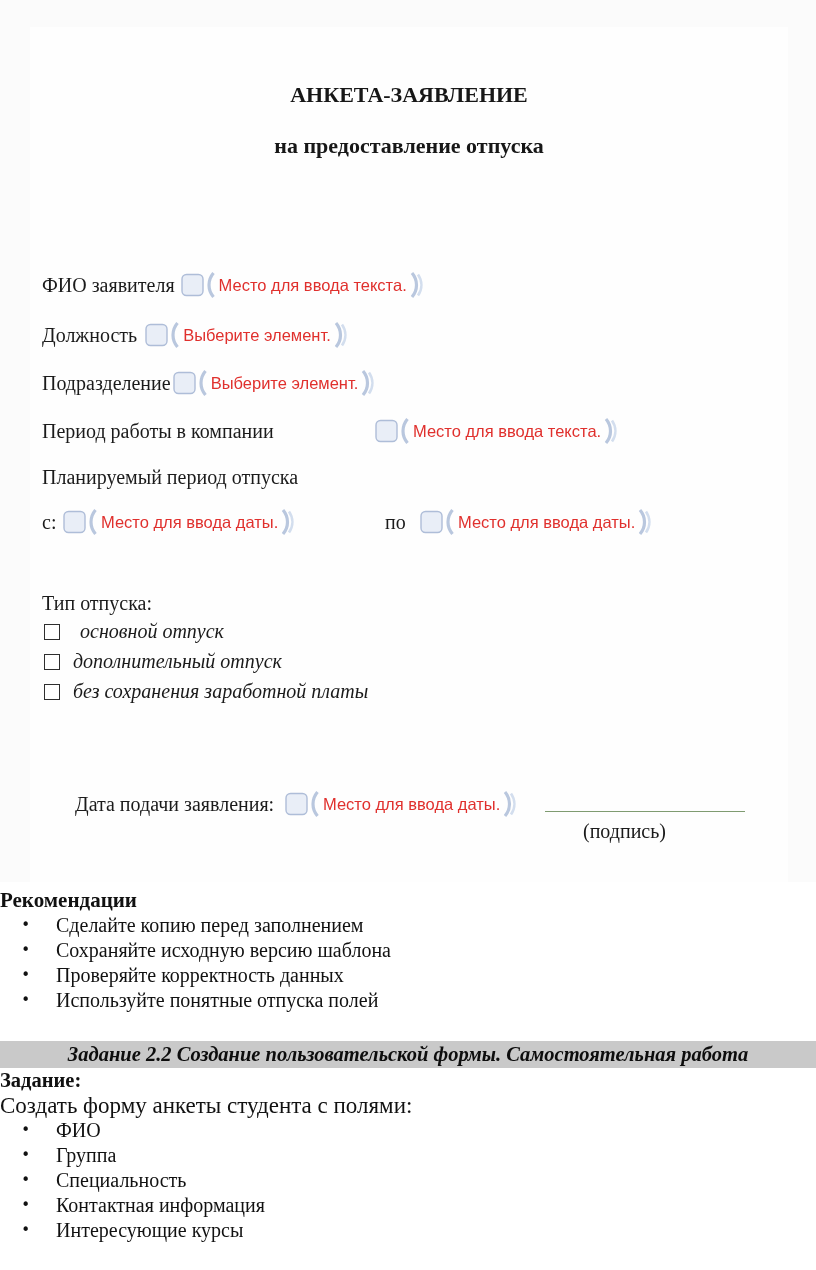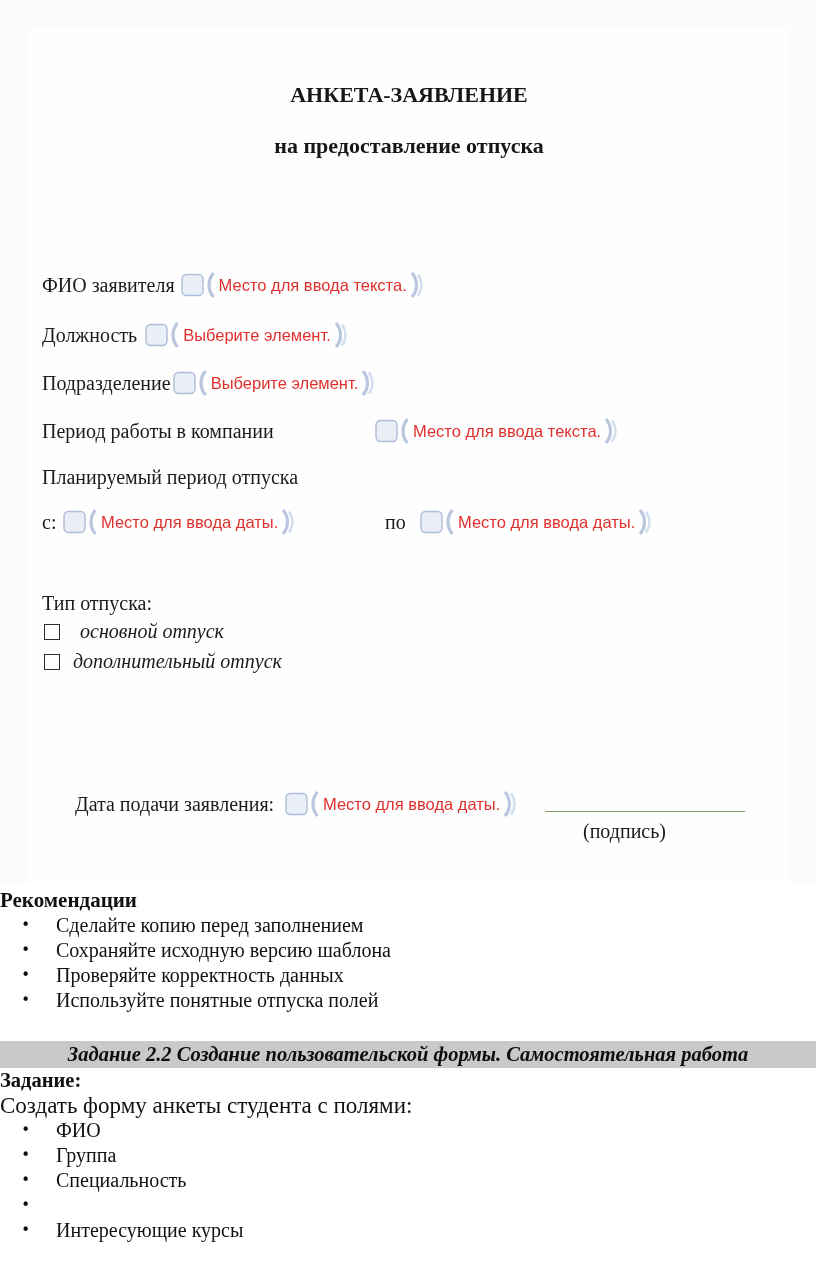--- a/index.html
+++ b/index.html
@@ -187,20 +187,24 @@
     <span class="flabel abs" style="left:12px; top:565px;">Тип отпуска:</span>
 
     <div class="row abs" style="left:14px; top:593px;">
       <span class="chk"></span>
       <span class="chk-label" style="padding-left:7px;">основной отпуск</span>
     </div>
     <div class="row abs" style="left:14px; top:623px;">
       <span class="chk"></span>
       <span class="chk-label">дополнительный отпуск</span>
     </div>
+    <div class="row abs" style="left:14px; top:653px;">
+      <span class="chk"></span>
+      <span class="chk-label">без сохранения заработной платы</span>
+    </div>
 
     <span class="flabel abs" style="left:45px; top:766px;">Дата подачи заявления:</span>
     <span class="cc abs" style="left:255px; top:762px;">
       <svg class="cc-start" viewBox="0 0 36 28">
           <use href="#cc-start-g"></use>
         </svg>
       <span class="cc-text">Место для ввода даты.</span>
       <svg class="cc-end" viewBox="0 0 18 28">
           <use href="#cc-end-g"></use>
         </svg>
@@ -244,19 +248,20 @@
     <li>
       <span class="dot">•</span>
       <span class="li-text">Группа</span>
     </li>
     <li>
       <span class="dot">•</span>
       <span class="li-text">Специальность</span>
     </li>
     <li>
       <span class="dot">•</span>
+      <span class="li-text">Контактная информация</span>
     </li>
     <li>
       <span class="dot">•</span>
       <span class="li-text">Интересующие курсы</span>
     </li>
   </ul>
 </div>
 
 </body></html>

